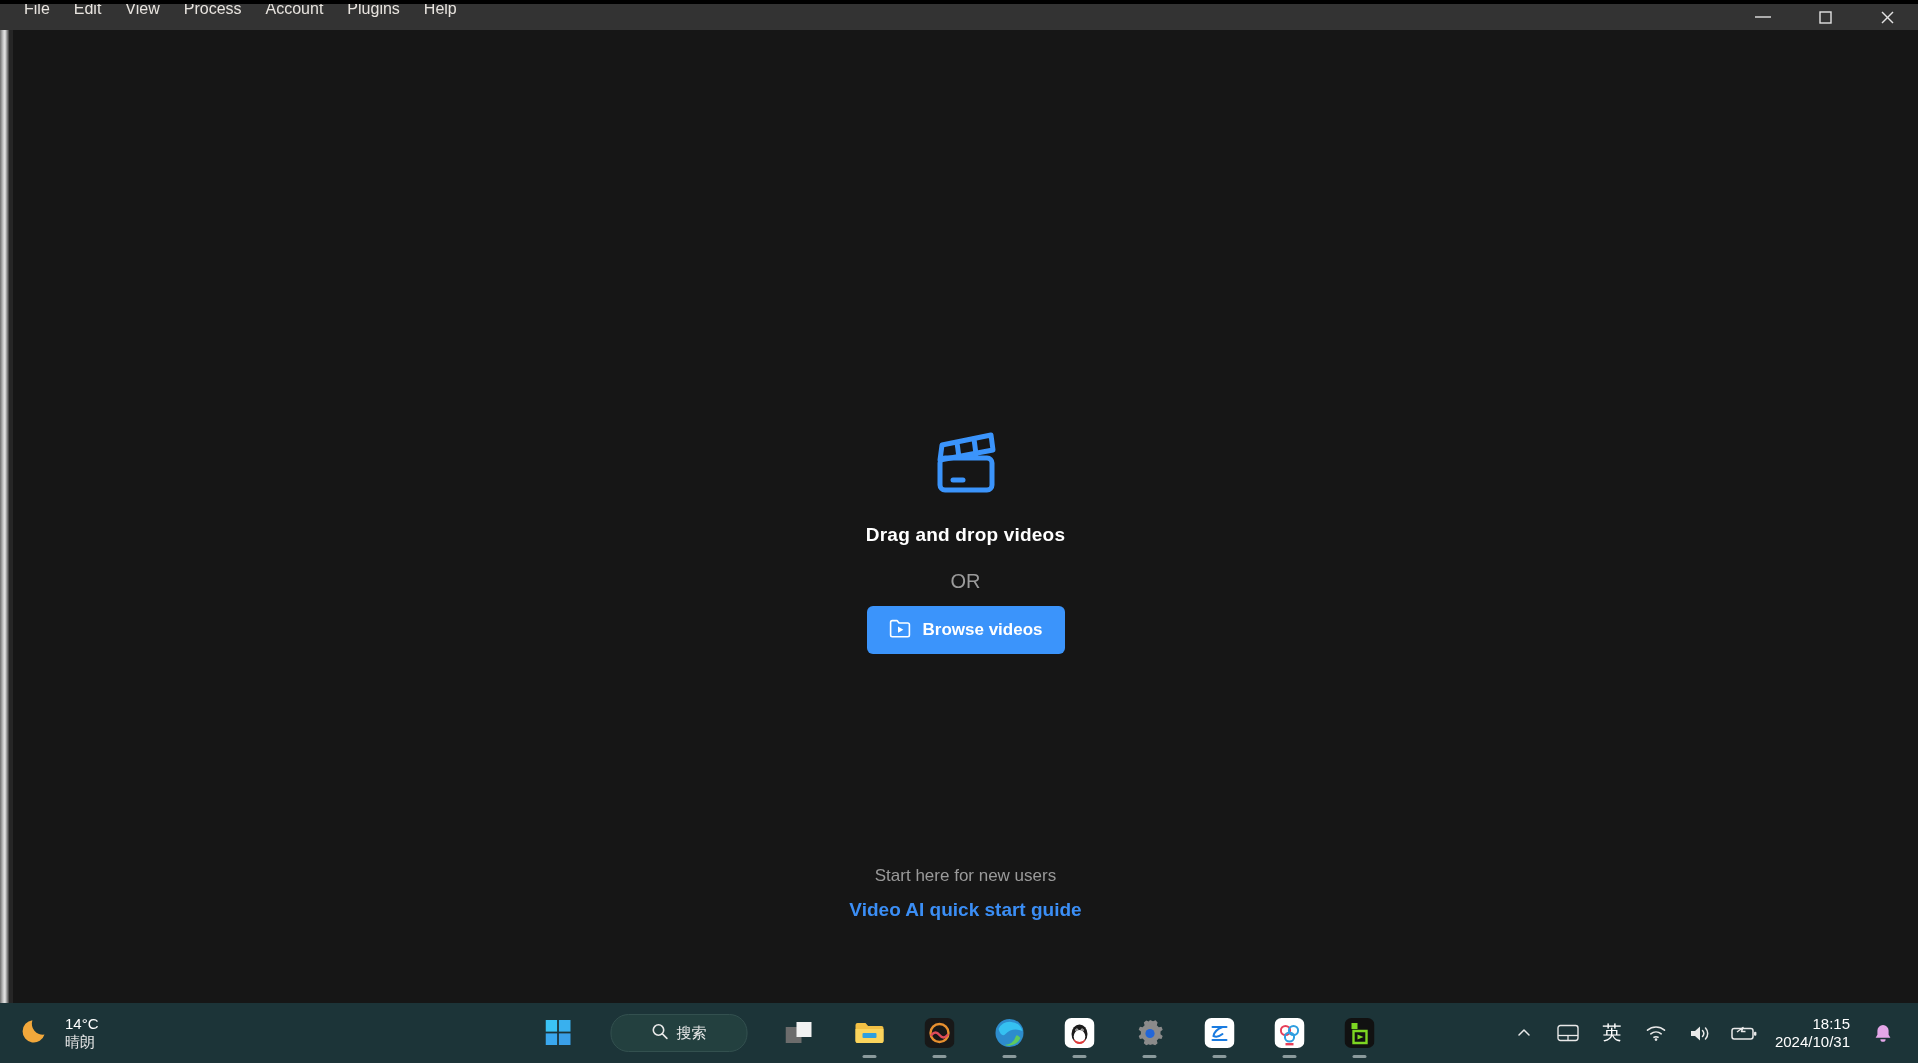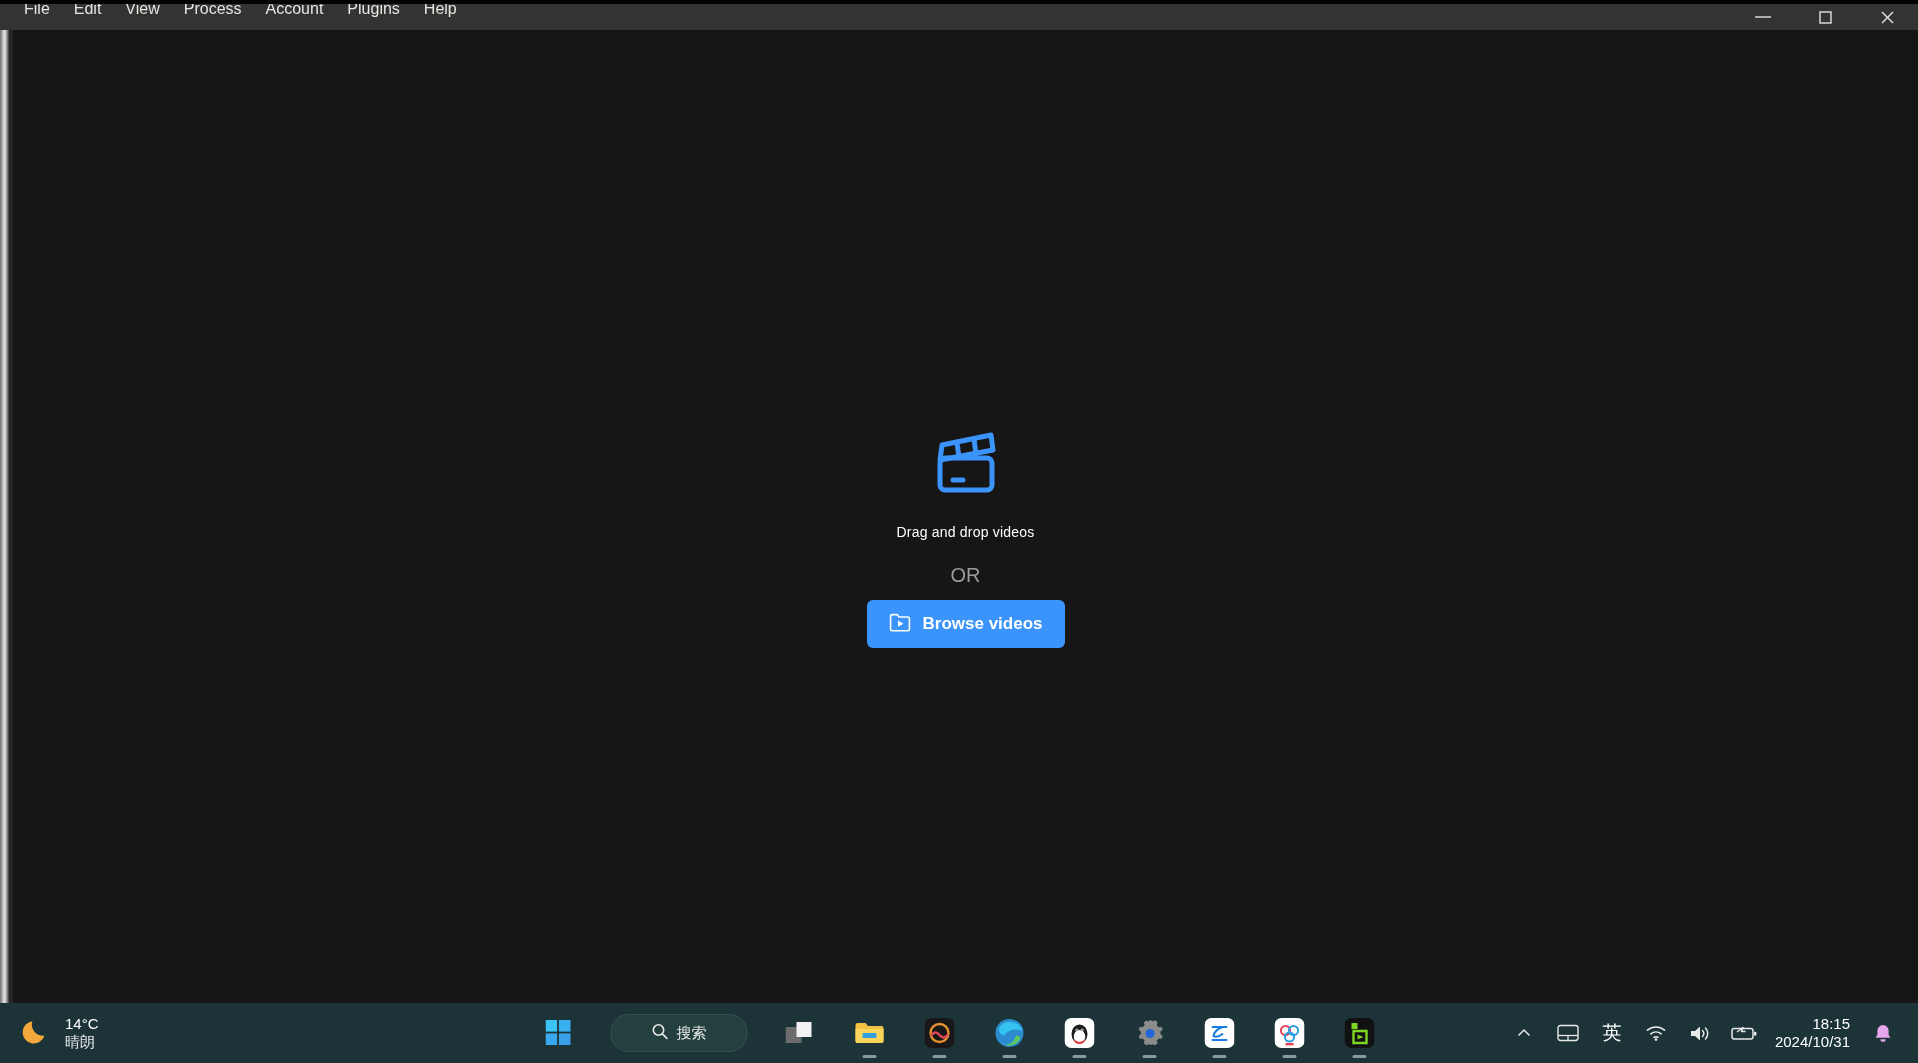--- a/index.html
+++ b/index.html
@@ -155,22 +155,22 @@
     left: 0;
     top: 340px;
     width: 100%;
     display: flex;
     flex-direction: column;
     align-items: center;
   }
   .clapper-icon { margin-bottom: 22px; }
   .drop-title {
     color: #ffffff;
-    font-size: 14px;
-    font-weight: normal;
+    font-size: 19px;
+    font-weight: bold;
     letter-spacing: .2px;
   }
   .drop-or {
     color: #9b9b9b;
     font-size: 20px;
     margin-top: 24px;
   }
   #browse-button {
     margin-top: 13px;
     background: #3B94FB;
@@ -216,21 +216,20 @@
     position: absolute;
     left: 0; top: 1003px;
     width: 1918px;
     height: 60px;
     background: #1c3438;
     display: flex;
     align-items: center;
   }
   #weather {
     display: flex;
-    align-items: center;
     gap: 13px;
     margin-left: 22px;
     cursor: pointer;
   }
   .weather-text {
     display: flex;
     flex-direction: column;
     line-height: 1.18;
   }
   .weather-temp { color: #ffffff; font-size: 15px; }
@@ -374,20 +373,24 @@
         <span>
           <svg width="22" height="19" viewBox="0 0 22 19">
             <path d="M1.6 3.3 A1.7 1.7 0 0 1 3.3 1.6 H8 l2 2.4 h8.7 A1.7 1.7 0 0 1 20.4 5.7 v10.4 A1.7 1.7 0 0 1 18.7 17.8 H3.3 A1.7 1.7 0 0 1 1.6 16.1 Z" fill="none" stroke="#ffffff" stroke-width="1.6" stroke-linejoin="round"></path>
             <polygon points="9,7.6 14.4,10.7 9,13.8" fill="#ffffff"></polygon>
           </svg>
         </span>
         <span class="browse-label">Browse videos</span>
       </button>
     </div>
 
+    <div id="footer-links">
+      <div class="footer-hint">Start here for new users</div>
+      <a class="footer-link">Video AI quick start guide</a>
+    </div>
   </div>
 </div>
 
 <div id="taskbar">
 
   <div id="weather">
     <span>
       <svg width="30" height="30" viewBox="0 0 30 30">
         <path d="M22.5 19.6 A11 11 0 0 1 10.4 5.2 A11.2 11.2 0 1 0 22.5 19.6 Z" fill="#f2a83b"></path>
       </svg>

